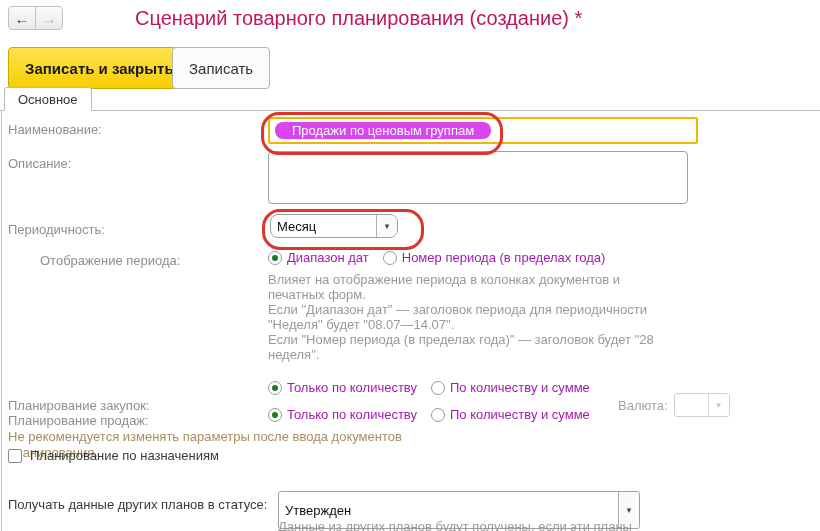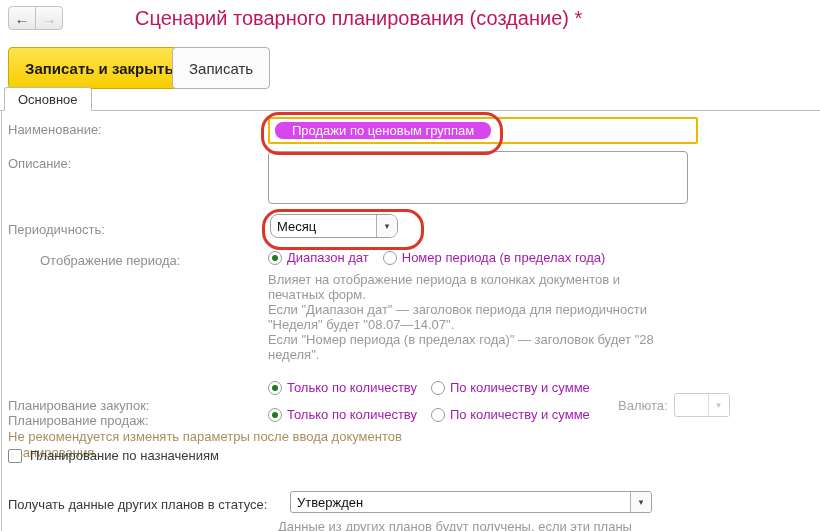--- a/index.html
+++ b/index.html
@@ -175,17 +175,17 @@
 
 <div class="warning">Не рекомендуется изменять параметры после ввода документов
 планирования.</div>
 
 <div class="check-row">
   <span class="checkbox"></span>
   <span>Планирование по назначениям</span>
 </div>
 
 <div class="dark-lbl" style="left:8px;top:497px;">Получать данные других планов в статусе:</div>
-<div class="combo" style="left:290px;top:491px;width:362px;height:22px;">
+<div class="combo" style="left:278px;top:491px;width:362px;height:38px;">
   <span class="val">Утвержден</span>
   <span class="cbtn">▾</span>
 </div>
 <div class="hint" style="left:278px;top:519px;width:420px;">Данные из других планов будут получены, если эти планы</div>
 
 </body></html>

